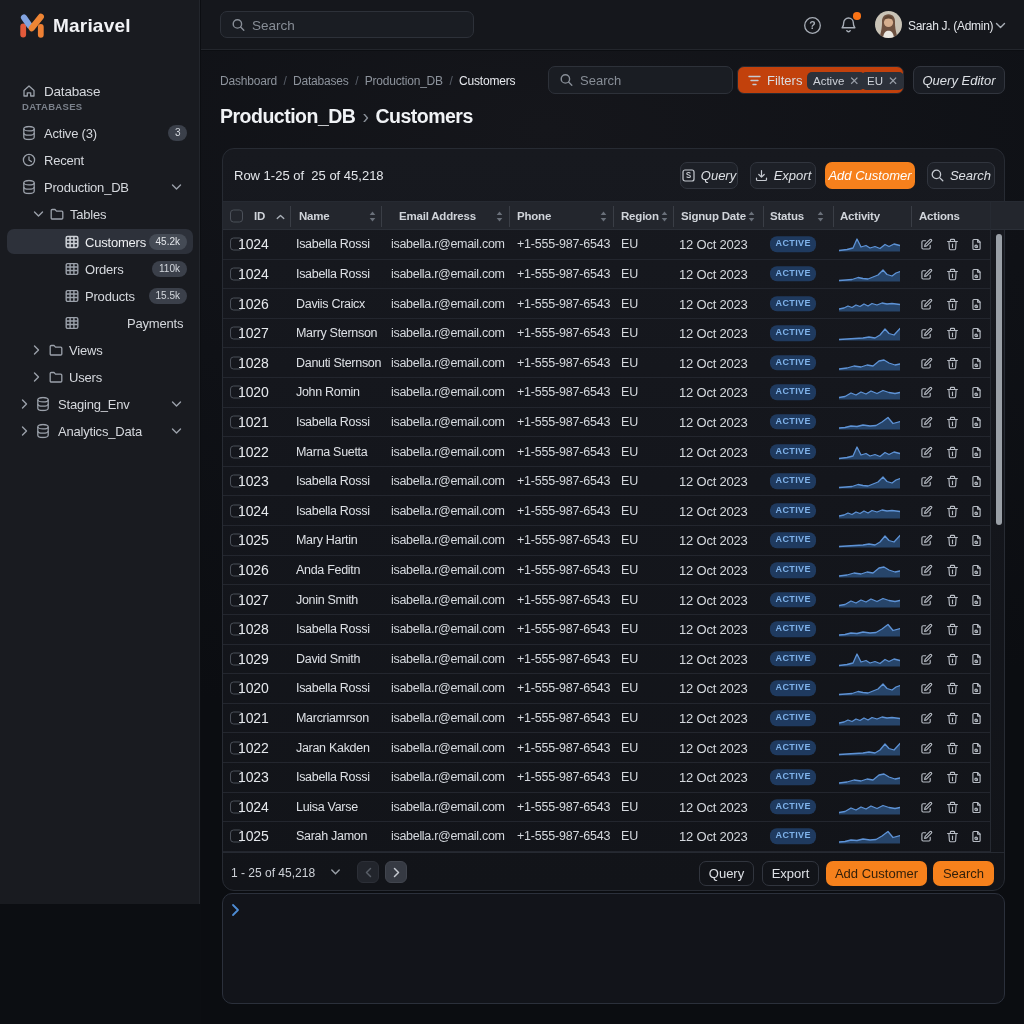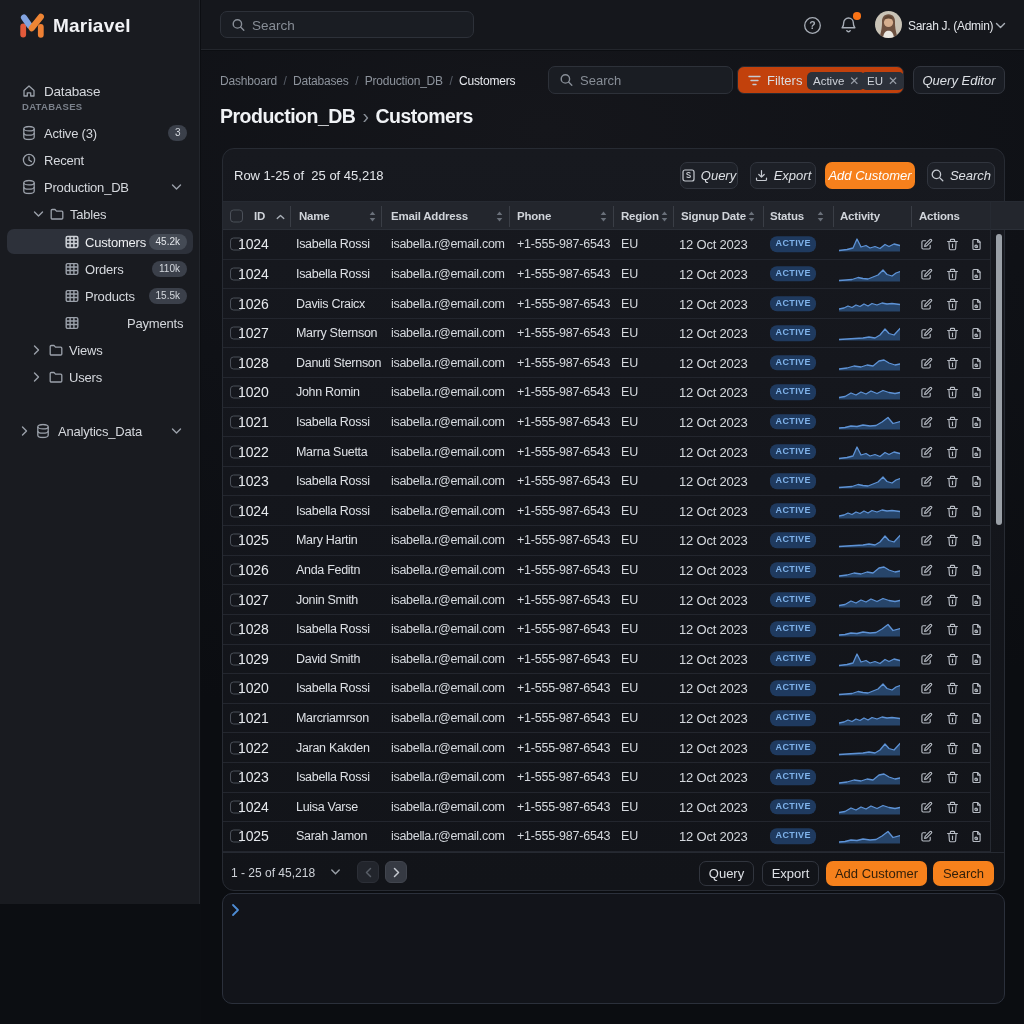--- a/index.html
+++ b/index.html
@@ -179,20 +179,34 @@
   <div class="sitem" style="top:365px;">
     <svg style="left:33px;" width="7" height="11" viewBox="0 0 7 11" fill="none" stroke="#9ba1aa" stroke-width="1.4" stroke-linecap="round" stroke-linejoin="round">
         <path d="M1.5 1.5 L5.5 5.5 L1.5 9.5"></path>
       </svg>
     <svg style="left:49px;" width="14" height="12" viewBox="0 0 14 12" fill="none" stroke="#9ba1aa" stroke-width="1.3" stroke-linejoin="round">
         <path d="M1.2 2.6 a1.1 1.1 0 0 1 1.1 -1.1 H5 l1.5 1.6 h5.2 a1.1 1.1 0 0 1 1.1 1.1 v5.7 a1.1 1.1 0 0 1 -1.1 1.1 H2.3 a1.1 1.1 0 0 1 -1.1 -1.1 Z"></path>
       </svg>
     <span class="lbl" style="left:69px;">Users</span>
   </div>
 
+  <div class="sitem" style="top:392px;">
+    <svg style="left:21px;" width="7" height="11" viewBox="0 0 7 11" fill="none" stroke="#9ba1aa" stroke-width="1.4" stroke-linecap="round" stroke-linejoin="round">
+        <path d="M1.5 1.5 L5.5 5.5 L1.5 9.5"></path>
+      </svg>
+    <svg style="left:36px;" width="14" height="15" viewBox="0 0 14 15" fill="none" stroke="#9ba1aa" stroke-width="1.3">
+        <ellipse cx="7" cy="3.2" rx="5.2" ry="2.2"></ellipse>
+        <path d="M1.8 3.2 V11.8 c0 1.2 2.3 2.2 5.2 2.2 s5.2 -1 5.2 -2.2 V3.2"></path>
+        <path d="M1.8 7.5 c0 1.2 2.3 2.2 5.2 2.2 s5.2 -1 5.2 -2.2"></path>
+      </svg>
+    <span class="lbl" style="left:58px;">Staging_Env</span>
+    <svg style="left:171px;" width="11" height="7" viewBox="0 0 11 7" fill="none" stroke="#9ba1aa" stroke-width="1.4" stroke-linecap="round" stroke-linejoin="round">
+        <path d="M1.5 1.5 L5.5 5.5 L9.5 1.5"></path>
+      </svg>
+  </div>
 
   <div class="sitem" style="top:419px;">
     <svg style="left:21px;" width="7" height="11" viewBox="0 0 7 11" fill="none" stroke="#9ba1aa" stroke-width="1.4" stroke-linecap="round" stroke-linejoin="round">
         <path d="M1.5 1.5 L5.5 5.5 L1.5 9.5"></path>
       </svg>
     <svg style="left:36px;" width="14" height="15" viewBox="0 0 14 15" fill="none" stroke="#9ba1aa" stroke-width="1.3">
         <ellipse cx="7" cy="3.2" rx="5.2" ry="2.2"></ellipse>
         <path d="M1.8 3.2 V11.8 c0 1.2 2.3 2.2 5.2 2.2 s5.2 -1 5.2 -2.2 V3.2"></path>
         <path d="M1.8 7.5 c0 1.2 2.3 2.2 5.2 2.2 s5.2 -1 5.2 -2.2"></path>
       </svg>
@@ -298,21 +312,21 @@
     <span class="cb"></span>
     <span style="left:31px;">ID</span>
       <svg class="sort" style="position:absolute; left:53px; top:12px;" width="9" height="6" viewBox="0 0 9 6" fill="none" stroke="#aab0b8" stroke-width="1.4" stroke-linecap="round" stroke-linejoin="round">
         <path d="M1.2 4.4 L4.5 1.4 L7.8 4.4"></path>
       </svg>
     <span style="left:76px;">Name</span>
       <svg class="sort" style="position:absolute; left:146px; top:9px;" width="7" height="11" viewBox="0 0 7 11">
         <path d="M3.5 0.5 L6.3 4 H0.7 Z" fill="#6a707a"></path>
         <path d="M3.5 10.5 L0.7 7 H6.3 Z" fill="#6a707a"></path>
       </svg>
-    <span style="left:168px;">Email Address</span>
+    <span style="left:176px;">Email Address</span>
       <svg class="sort" style="position:absolute; left:273px; top:9px;" width="7" height="11" viewBox="0 0 7 11">
         <path d="M3.5 0.5 L6.3 4 H0.7 Z" fill="#6a707a"></path>
         <path d="M3.5 10.5 L0.7 7 H6.3 Z" fill="#6a707a"></path>
       </svg>
     <span style="left:294px;">Phone</span>
       <svg class="sort" style="position:absolute; left:377px; top:9px;" width="7" height="11" viewBox="0 0 7 11">
         <path d="M3.5 0.5 L6.3 4 H0.7 Z" fill="#6a707a"></path>
         <path d="M3.5 10.5 L0.7 7 H6.3 Z" fill="#6a707a"></path>
       </svg>
     <span style="left:398px;">Region</span>

